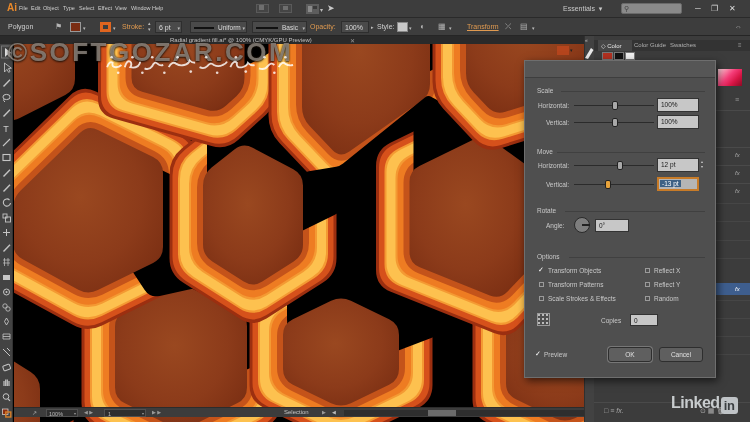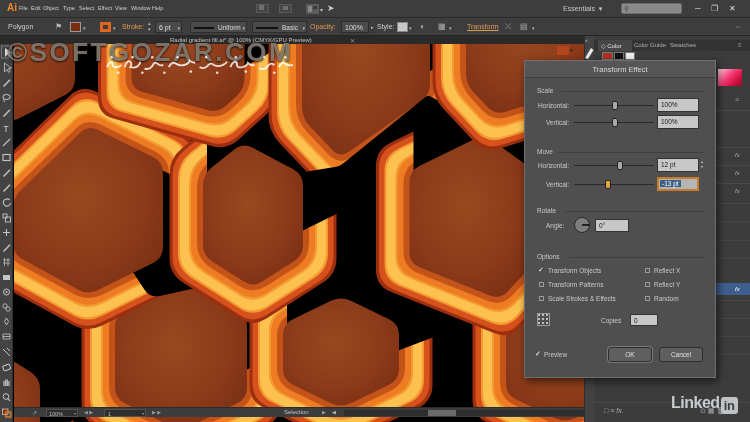--- a/index.html
+++ b/index.html
@@ -277,21 +277,20 @@
 <div class="abs" style="left:716px;top:300px;width:34px;height:1px;background:#464646"></div>
 <div class="abs" style="left:716px;top:318px;width:34px;height:1px;background:#464646"></div>
 <div class="abs" style="left:716px;top:336px;width:34px;height:1px;background:#464646"></div>
 <div class="abs" style="left:716px;top:354px;width:34px;height:1px;background:#464646"></div>
 <div class="abs" style="left:594px;top:378px;width:156px;height:44px;background:#3c3c3c"></div>
 <div class="abs" style="left:594px;top:402px;width:156px;height:1px;background:#4a4a4a"></div>
 <span class="abs" style="left:604px;top:407px;font-size:7px;color:#a8a8a8">□ ≡ <i>fx.</i></span>
 <span class="abs" style="left:700px;top:407px;font-size:7px;color:#a8a8a8">⊙ ▦ 🗑</span>
 <div class="abs" style="left:524px;top:60px;width:192px;height:318px;background:#4f4f4f;border:1px solid #6e6e6e;box-shadow:2px 3px 8px rgba(0,0,0,.6)">
     <div class="abs" style="left:0;top:0;width:100%;height:17px;background:#565656;border-bottom:1px solid #3e3e3e"></div>
-    <div class="abs" style="left:0;top:4px;width:100%;text-align:center;font-size:7.5px;color:#d8d8d8">Transform Effect</div>
     <span class="abs" style="left:12px;top:26px;font-size:6.5px;color:#c9c9c9">Scale</span>
     <div class="abs" style="left:36px;top:30px;right:10px;height:1px;background:#5e5e5e;border-top:1px solid #404040"></div>
     <span class="abs" style="left:0;top:41px;width:44px;text-align:right;font-size:6.5px;color:#c9c9c9">Horizontal:</span>
     <div class="abs" style="left:49px;top:44px;width:80px;height:1px;background:#2b2b2b"></div>
     <div class="abs" style="left:87px;top:40px;width:6px;height:9px;background:#a9a9a9;border:1px solid #222;border-radius:2px"></div>
     <div class="abs" style="left:132px;top:37px;width:42px;height:14px;background:#c7c7c7;border:1px solid #333">
       <span class="abs" style="left:3px;top:2px;font-size:6.5px;color:#1a1a1a">100%</span>
     </div>
     <span class="abs" style="left:0;top:58px;width:44px;text-align:right;font-size:6.5px;color:#c9c9c9">Vertical:</span>
     <div class="abs" style="left:49px;top:61px;width:80px;height:1px;background:#2b2b2b"></div>

